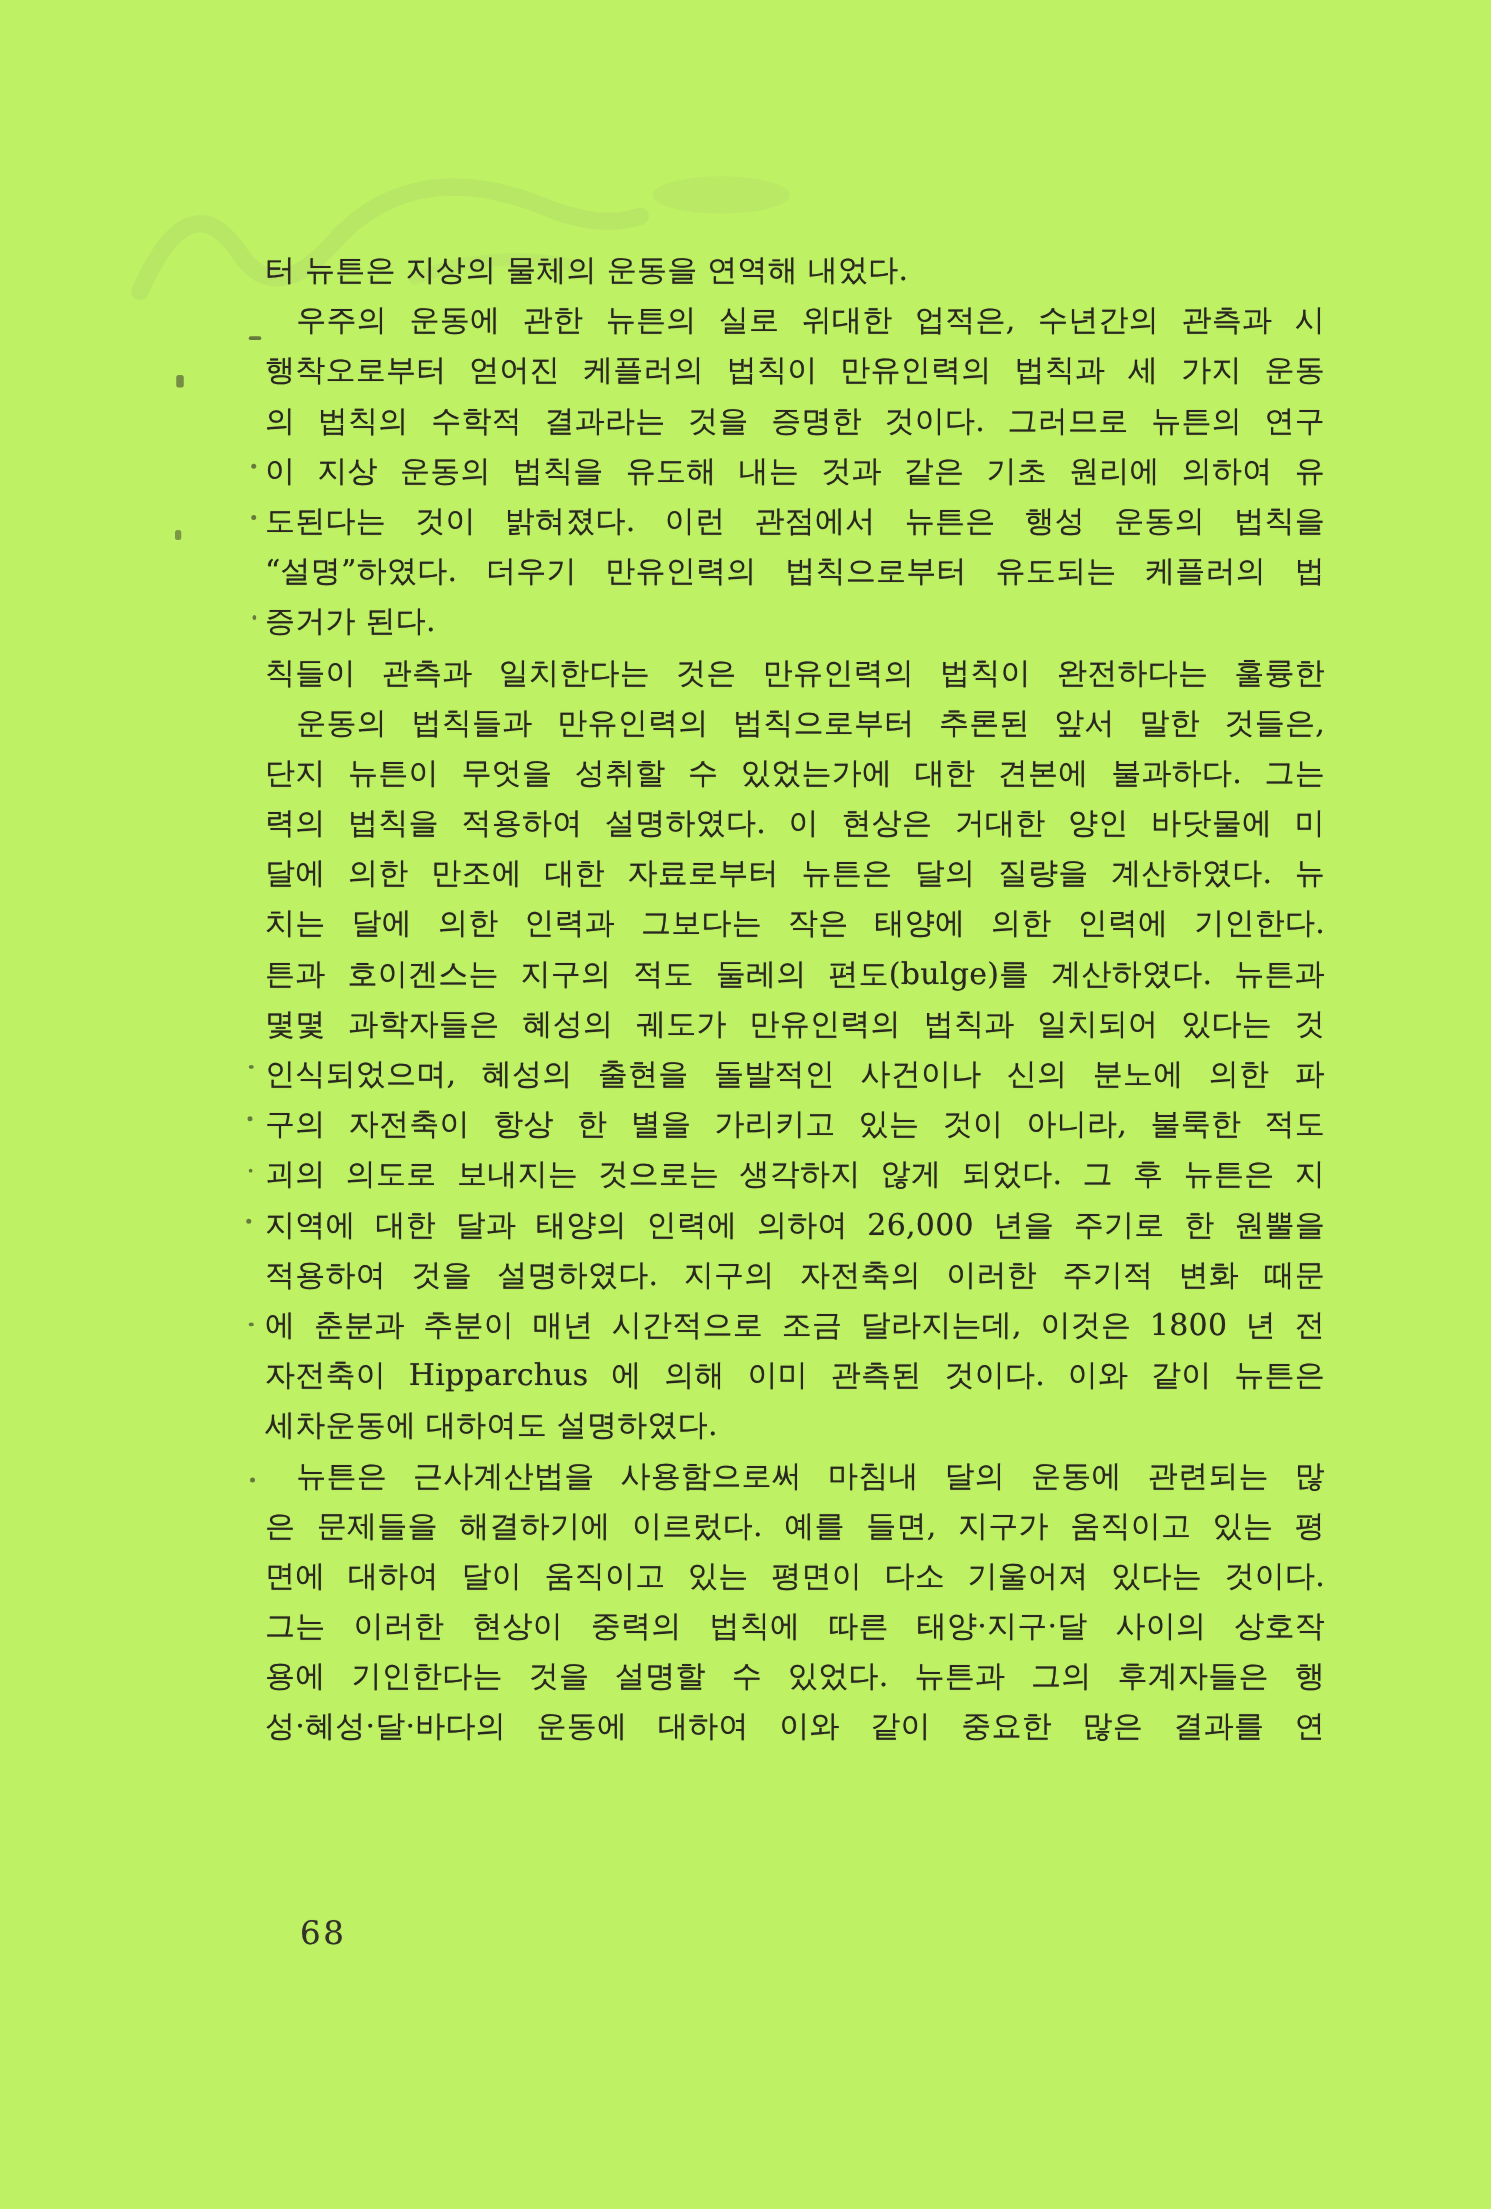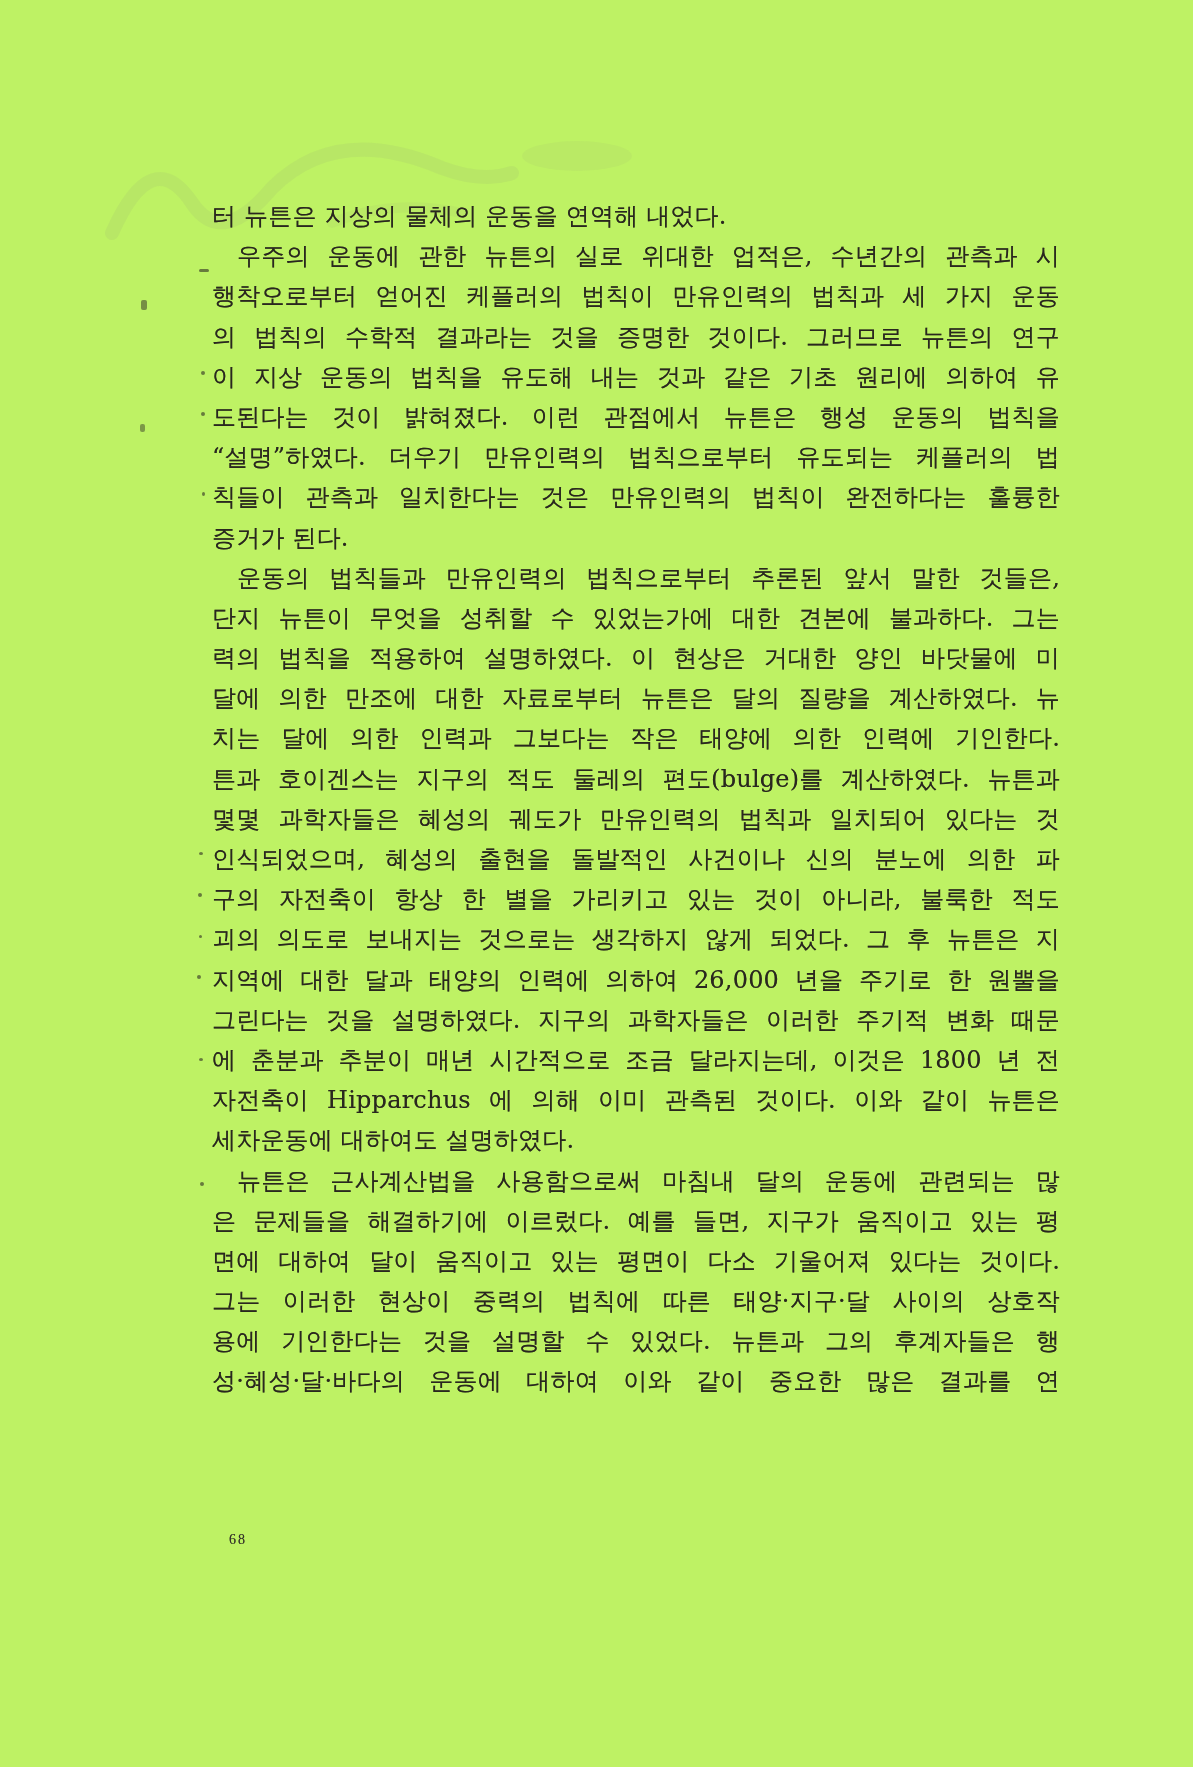--- a/index.html
+++ b/index.html
@@ -21,24 +21,23 @@
   .line{
     height:40.2px;line-height:40.2px;overflow:hidden;
     font-size:24px;letter-spacing:0.2px;
     text-align:justify;text-align-last:justify;
     text-shadow:0 0 0.6px rgba(30,28,20,0.55);
     white-space:normal;
   }
   .line.end{text-align-last:left;}
   .line.indent{text-indent:25px;}
   .pagenum{
-    position:absolute;left:229px;top:1532px;
-    font-size:14px;letter-spacing:2px;color:#33312a;
+    position:absolute;left:240px;top:1532px;
+    font-size:26px;letter-spacing:2px;color:#33312a;
     text-shadow:0 0 0.6px rgba(30,28,20,0.5);
-    font-family:Liberation Serif, serif;
   }
   .speck{position:absolute;background:rgba(45,42,35,0.6);border-radius:50%;}
   .s1{left:199px;top:269px;width:10px;height:3px;border-radius:2px;}
   .s2{left:201px;top:371px;width:4px;height:4px;}
   .s3{left:201px;top:412px;width:4px;height:4px;}
   .s4{left:202px;top:492px;width:3px;height:4px;}
   .s5{left:199px;top:852px;width:4px;height:3px;}
   .s6{left:198px;top:893px;width:4px;height:4px;}
   .s7{left:199px;top:935px;width:3px;height:3px;}
   .s8{left:197px;top:975px;width:4px;height:4px;}
@@ -59,34 +58,34 @@
   </svg>
 
   <div class="textblock" id="textblock">
       <div class="line end">터 뉴튼은 지상의 물체의 운동을 연역해 내었다.</div>
       <div class="line indent">우주의 운동에 관한 뉴튼의 실로 위대한 업적은, 수년간의 관측과 시</div>
       <div class="line">행착오로부터 얻어진 케플러의 법칙이 만유인력의 법칙과 세 가지 운동</div>
       <div class="line">의 법칙의 수학적 결과라는 것을 증명한 것이다. 그러므로 뉴튼의 연구</div>
       <div class="line">이 지상 운동의 법칙을 유도해 내는 것과 같은 기초 원리에 의하여 유</div>
       <div class="line">도된다는 것이 밝혀졌다. 이런 관점에서 뉴튼은 행성 운동의 법칙을</div>
       <div class="line">“설명”하였다. 더우기 만유인력의 법칙으로부터 유도되는 케플러의 법</div>
+      <div class="line end">증거가 된다.</div>
       <div class="line">칙들이 관측과 일치한다는 것은 만유인력의 법칙이 완전하다는 훌륭한</div>
-      <div class="line end">증거가 된다.</div>
       <div class="line indent">운동의 법칙들과 만유인력의 법칙으로부터 추론된 앞서 말한 것들은,</div>
       <div class="line">단지 뉴튼이 무엇을 성취할 수 있었는가에 대한 견본에 불과하다. 그는</div>
       <div class="line">력의 법칙을 적용하여 설명하였다. 이 현상은 거대한 양인 바닷물에 미</div>
       <div class="line">달에 의한 만조에 대한 자료로부터 뉴튼은 달의 질량을 계산하였다. 뉴</div>
       <div class="line">치는 달에 의한 인력과 그보다는 작은 태양에 의한 인력에 기인한다.</div>
       <div class="line">튼과 호이겐스는 지구의 적도 둘레의 편도(bulge)를 계산하였다. 뉴튼과</div>
       <div class="line">몇몇 과학자들은 혜성의 궤도가 만유인력의 법칙과 일치되어 있다는 것</div>
       <div class="line">인식되었으며, 혜성의 출현을 돌발적인 사건이나 신의 분노에 의한 파</div>
       <div class="line">구의 자전축이 항상 한 별을 가리키고 있는 것이 아니라, 불룩한 적도</div>
       <div class="line">괴의 의도로 보내지는 것으로는 생각하지 않게 되었다. 그 후 뉴튼은 지</div>
       <div class="line">지역에 대한 달과 태양의 인력에 의하여 26,000 년을 주기로 한 원뿔을</div>
-      <div class="line">그린다는 것을 설명하였다. 지구의 과학자들은 이러한 주기적 변화 때문</div>
+      <div class="line">적용하여 것을 설명하였다. 지구의 자전축의 이러한 주기적 변화 때문</div>
       <div class="line">에 춘분과 추분이 매년 시간적으로 조금 달라지는데, 이것은 1800 년 전</div>
       <div class="line">자전축이 Hipparchus 에 의해 이미 관측된 것이다. 이와 같이 뉴튼은</div>
       <div class="line end">세차운동에 대하여도 설명하였다.</div>
       <div class="line indent">뉴튼은 근사계산법을 사용함으로써 마침내 달의 운동에 관련되는 많</div>
       <div class="line">은 문제들을 해결하기에 이르렀다. 예를 들면, 지구가 움직이고 있는 평</div>
       <div class="line">면에 대하여 달이 움직이고 있는 평면이 다소 기울어져 있다는 것이다.</div>
       <div class="line">그는 이러한 현상이 중력의 법칙에 따른 태양·지구·달 사이의 상호작</div>
       <div class="line">용에 기인한다는 것을 설명할 수 있었다. 뉴튼과 그의 후계자들은 행</div>
       <div class="line">성·혜성·달·바다의 운동에 대하여 이와 같이 중요한 많은 결과를 연</div>
     </div>

